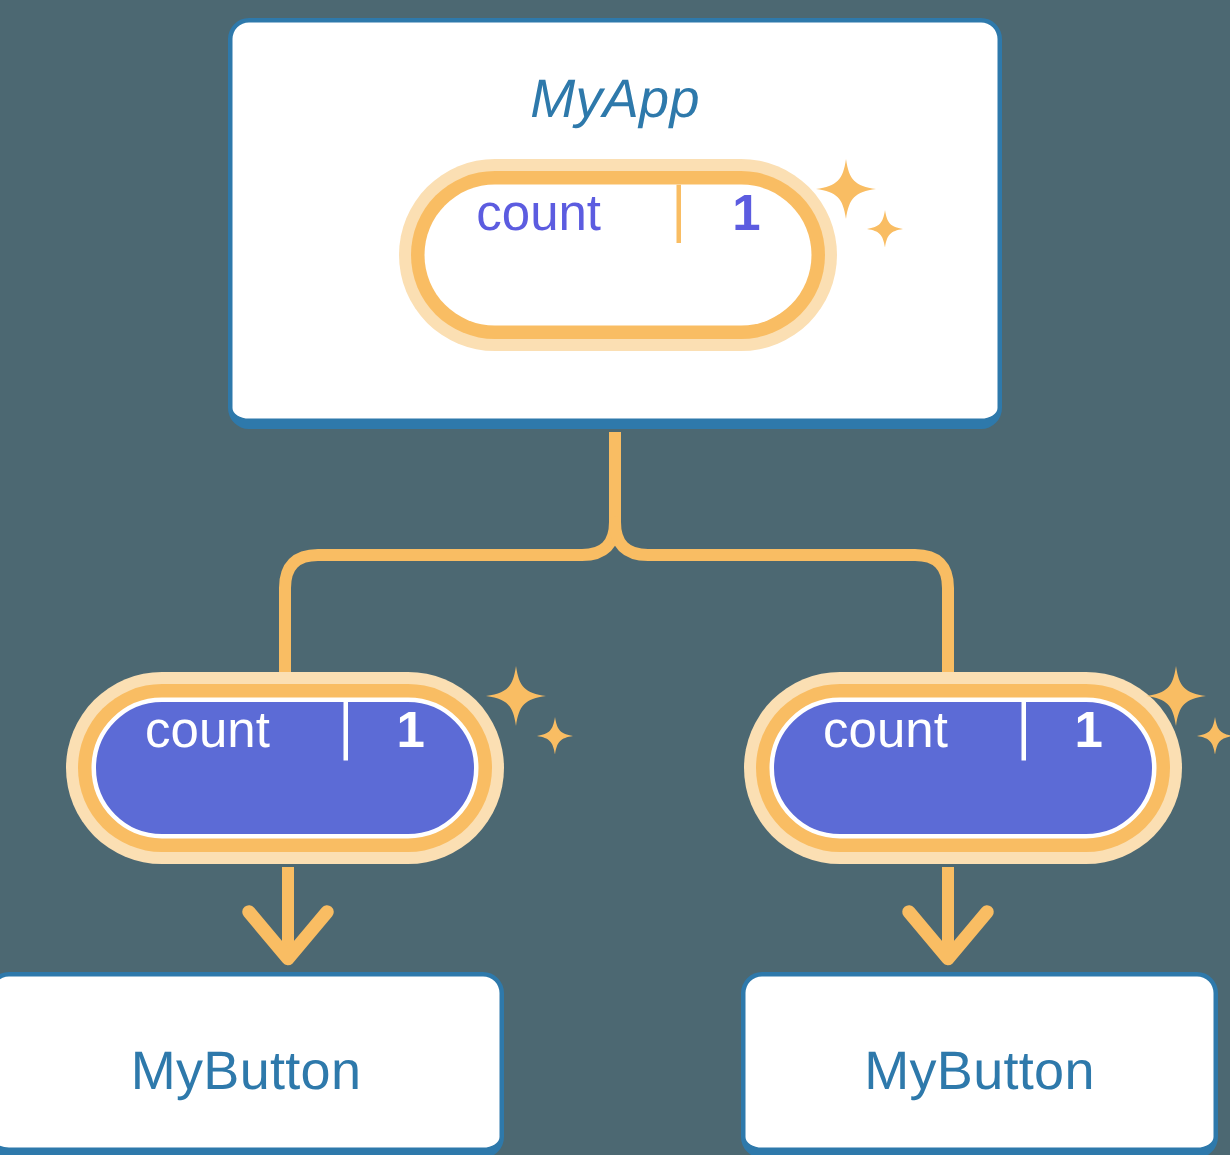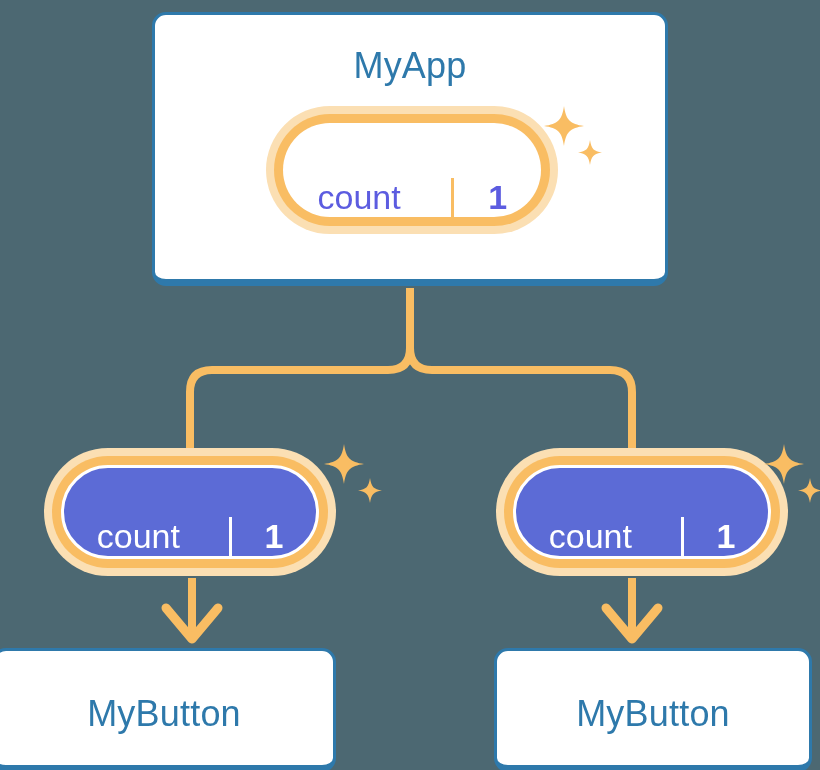--- a/index.html
+++ b/index.html
@@ -42,20 +42,21 @@
     font-weight: 400;
     letter-spacing: 0.2px;
     text-align: center;
     white-space: nowrap;
   }
   #card-myapp {
     left: 152px;
     top: 12px;
     width: 516px;
     height: 274px;
+    font-style: italic;
   }
   #card-myapp .card-title {
     margin-top: 30px;
   }
   #card-btn-left {
     left: -8px;
     top: 648px;
     width: 344px;
     height: 124px;
   }
@@ -91,21 +92,21 @@
     border-radius: 999px;
   }
   .pill-body {
     position: absolute;
     left: 17px;
     top: 17px;
     right: 17px;
     bottom: 17px;
     border-radius: 999px;
     display: flex;
-    align-items: flex-end;
+    align-items: flex-start;
     overflow: hidden;
     gap: 16px;
   }
   .pill-key, .pill-val {
     display: flex;
     align-items: center;
     justify-content: center;
     box-sizing: border-box;
   }
   .pill-key {

